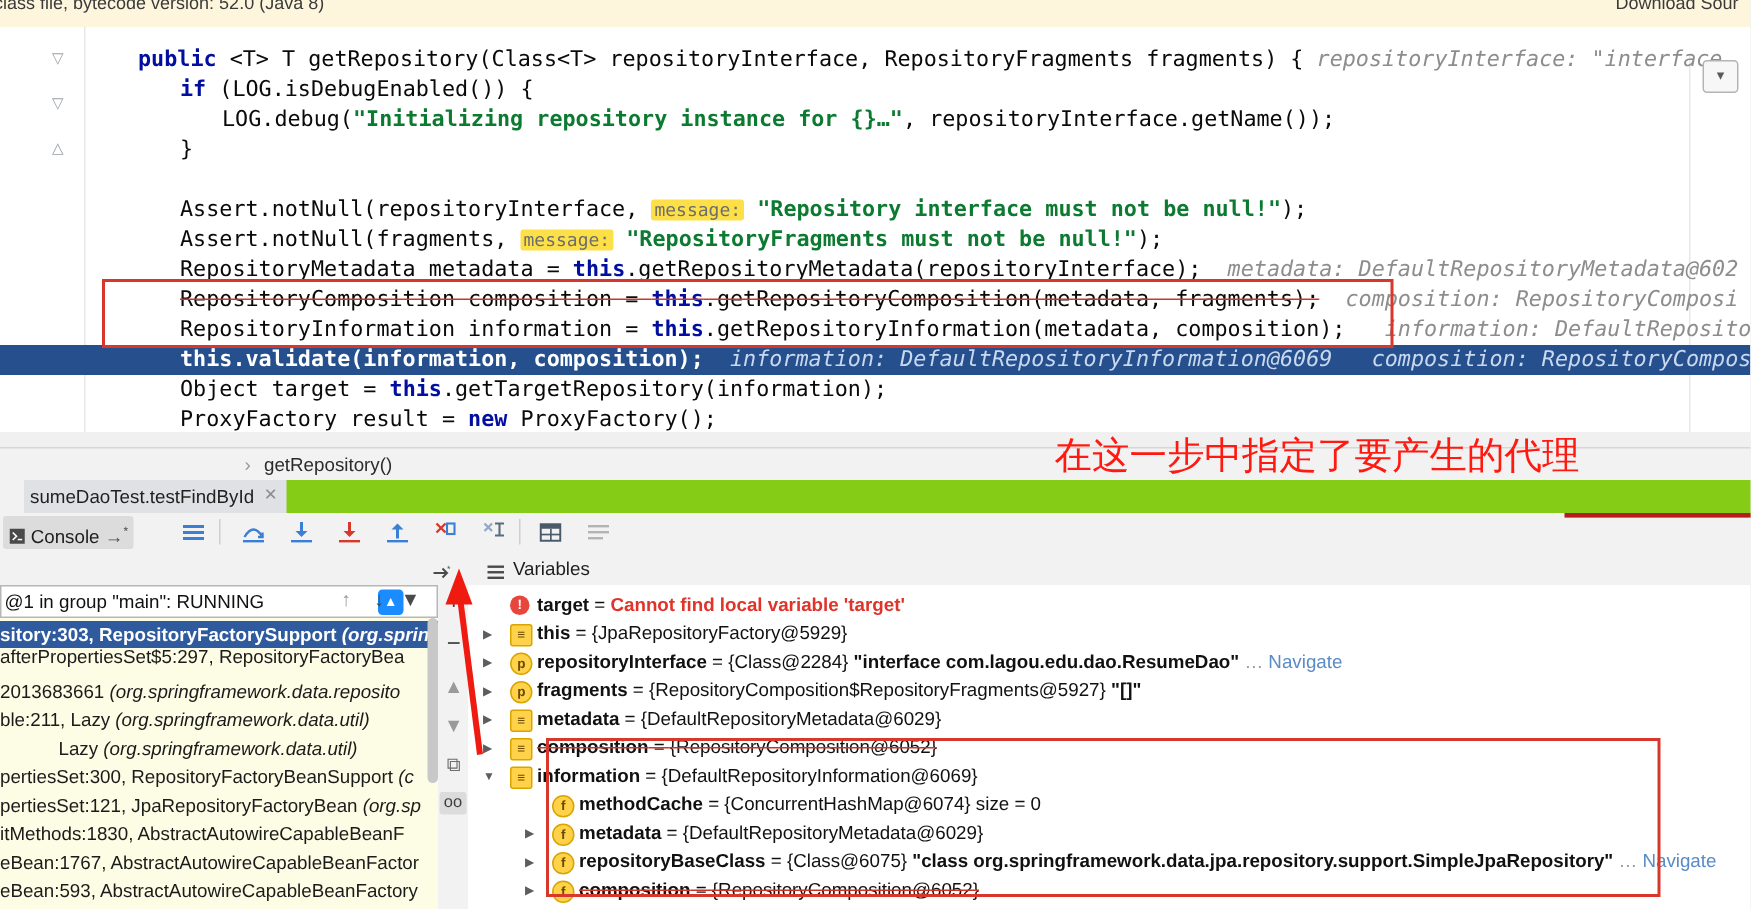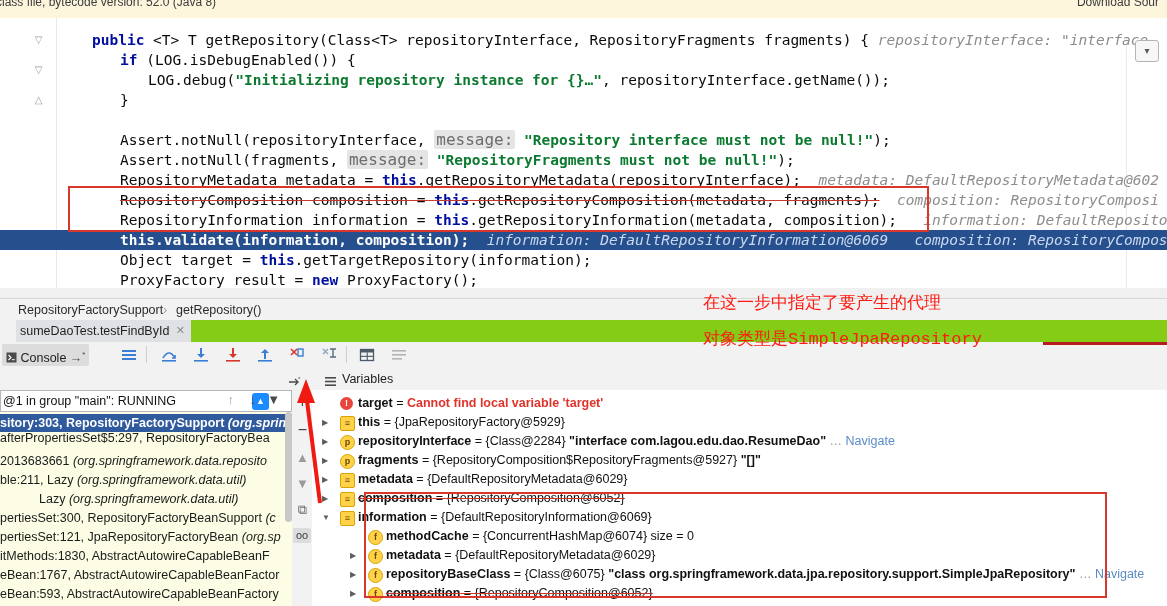--- a/index.html
+++ b/index.html
@@ -38,21 +38,21 @@
     position:absolute;left:56px;top:0;right:0;height:272px;
     font-family:"DejaVu Sans Mono","Liberation Mono",monospace;
     font-size:14.5px;line-height:20px;white-space:pre;
   }
   .ln{position:absolute;left:0;height:20px;white-space:pre;}
   .hl-band{position:absolute;left:0;width:1167px;height:20px;background:#26508d;}
   .kw{color:#000f9f;font-weight:bold;}
   .str{color:#0c7a31;font-weight:bold;}
   .plain{color:#0a0a0a;}
   .hint{color:#8d8d8d;font-style:italic;}
-  .hint-badge{color:#6d6d6d;font-style:normal;background:#e5e5e5;padding:0 2px;border-radius:2px;font-size:16px;}
+  .hint-badge{color:#6d6d6d;font-style:normal;background:#fde047;padding:0 2px;border-radius:2px;font-size:12px;}
   .on-hl-b{color:#ffffff;font-weight:bold;}
   .on-hl-i{color:#c9d8ef;font-style:italic;}
   .strike{text-decoration:line-through;text-decoration-color:#c9372c;}
 
   
   .h-scroll{
     position:absolute;left:42px;top:288px;width:644px;height:7px;
     background:#c4c4c4;border-radius:4px;
   }
   .h-scroll-track{
@@ -167,22 +167,22 @@
   .vval{color:#111;}
   .vval-str{color:#111;font-weight:bold;}
   .verr{color:#e0332a;font-weight:bold;}
   .navlink{color:#5a8bc4;}
   .dots{color:#9a9a9a;}
   .vstrike{text-decoration:line-through;text-decoration-color:#c9372c;}
 
   
   .redbox{position:absolute;border:2px solid #d8372b;box-sizing:border-box;pointer-events:none;}
   .cn-note{
-    position:absolute;color:#ff1a11;font-size:17px;line-height:34px;white-space:nowrap;
-    font-family:Liberation Mono, monospace;font-weight:500;
+    position:absolute;color:#ff1a11;font-size:25px;line-height:34px;white-space:nowrap;
+    font-family:Liberation Sans, sans-serif;font-weight:500;
   }
   .arrow-svg{position:absolute;pointer-events:none;}
 </style>
 </head>
 <body>
 
 <div id="root">
 
   <div class="notif-bar">
     <span class="notif-text" style="left:-4px;">class file, bytecode version: 52.0 (Java 8)</span>
@@ -199,21 +199,20 @@
     <div class="editor-rightrule"></div>
     <div class="code-area" id="code-area"><div class="ln" style="top: 12px; left: 36px;"><span class="kw">public </span><span class="plain">&lt;T&gt; T getRepository(Class&lt;T&gt; repositoryInterface, RepositoryFragments fragments) { </span><span class="hint">repositoryInterface: "interface</span></div><div class="ln" style="top: 32px; left: 64px;"><span class="kw">if </span><span class="plain">(LOG.isDebugEnabled()) {</span></div><div class="ln" style="top: 52px; left: 92px;"><span class="plain">LOG.debug(</span><span class="str">"Initializing repository instance for {}…"</span><span class="plain">, repositoryInterface.getName());</span></div><div class="ln" style="top: 72px; left: 64px;"><span class="plain">}</span></div><div class="ln" style="top: 92px; left: 8px;"></div><div class="ln" style="top: 112px; left: 64px;"><span class="plain">Assert.notNull(repositoryInterface, </span><span class="hint-badge">message:</span><span class="plain"> </span><span class="str">"Repository interface must not be null!"</span><span class="plain">);</span></div><div class="ln" style="top: 132px; left: 64px;"><span class="plain">Assert.notNull(fragments, </span><span class="hint-badge">message:</span><span class="plain"> </span><span class="str">"RepositoryFragments must not be null!"</span><span class="plain">);</span></div><div class="ln" style="top: 152px; left: 64px;"><span class="plain">RepositoryMetadata metadata = </span><span class="kw">this</span><span class="plain">.getRepositoryMetadata(repositoryInterface); </span><span class="hint"> metadata: DefaultRepositoryMetadata@602</span></div><div class="ln" style="top: 172px; left: 64px;"><span class="plain strike">RepositoryComposition composition = </span><span class="kw strike">this</span><span class="plain strike">.getRepositoryComposition(metadata, fragments);</span><span class="hint">  composition: RepositoryComposi</span></div><div class="ln" style="top: 192px; left: 64px;"><span class="plain">RepositoryInformation information = </span><span class="kw">this</span><span class="plain">.getRepositoryInformation(metadata, composition); </span><span class="hint">  information: DefaultReposito</span></div><div class="hl-band" style="top: 212px; left: -56px;"></div><div class="ln" style="top: 212px; left: 64px;"><span class="on-hl-b">this</span><span class="on-hl-b">.validate(information, composition); </span><span class="on-hl-i"> information: DefaultRepositoryInformation@6069   composition: RepositoryCompos</span></div><div class="ln" style="top: 232px; left: 64px;"><span class="plain">Object target = </span><span class="kw">this</span><span class="plain">.getTargetRepository(information);</span></div><div class="ln" style="top: 252px; left: 64px;"><span class="plain">ProxyFactory result = </span><span class="kw">new </span><span class="plain">ProxyFactory();</span></div></div>
     <div class="zoom-btn">▾</div>
   </div>
 
   <div class="h-scroll-track">
     <div class="h-scroll"></div>
   </div>
 
   <div class="breadcrumb">
-    <span class="bc-item" style="left:18px;">RepositoryFactorySupport</span>
     <span class="bc-sep" style="left:163px;">›</span>
     <span class="bc-item" style="left:176px;">getRepository()</span>
   </div>
 
   <div class="tabstrip">
     <div class="run-tab">
       <span>sumeDaoTest.testFindById</span>
       <span class="tab-close" style="right:5px;">✕</span>
     </div>
   </div>
@@ -406,15 +405,14 @@
 
   <div class="redbox" style="left:68px;top:186px;width:861px;height:46px;"></div>
   <div class="redbox" style="left:364px;top:492px;width:743px;height:106px;"></div>
 
   <svg class="arrow-svg" style="left:280px;top:375px;width:70px;height:130px;" viewBox="0 0 70 130">
     <path d="M40 128 L26 18" stroke="#ef1b10" stroke-width="4" fill="none"></path>
     <path d="M26 4 L35 28 L17 28 Z" fill="#ef1b10"></path>
   </svg>
 
   <div class="cn-note" style="left:703px;top:287px;">在这一步中指定了要产生的代理</div>
-  <div class="cn-note" style="left:703px;top:323px;">对象类型是SimpleJpaRepository</div>
 
 </div>
 
 </body></html>

